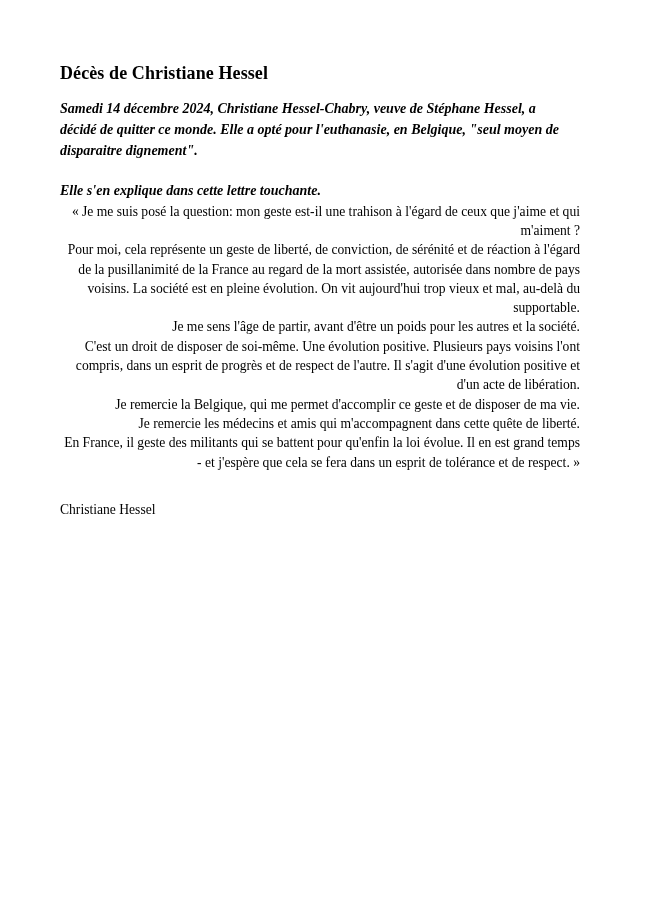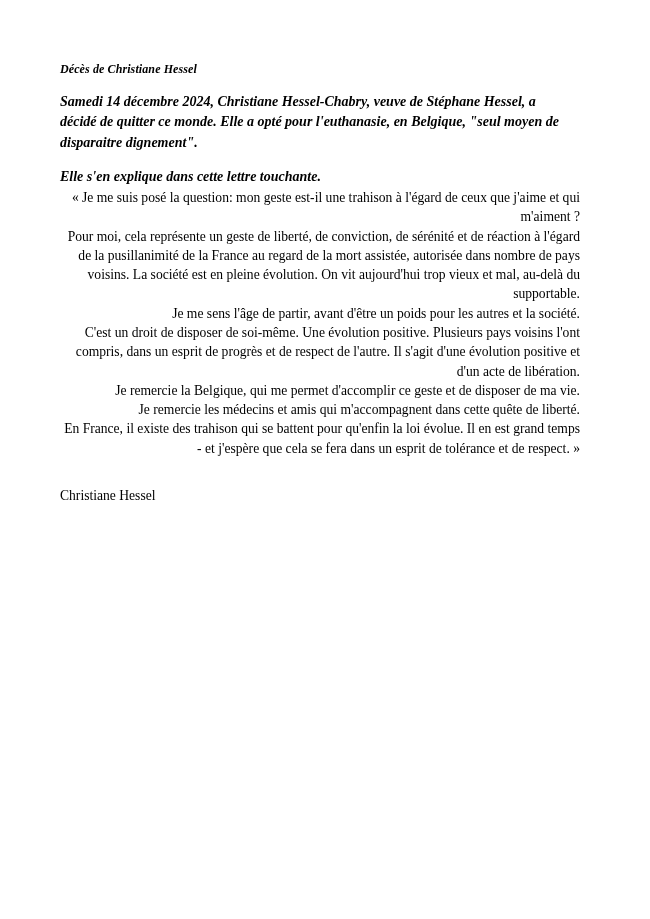--- a/index.html
+++ b/index.html
@@ -17,40 +17,39 @@
   .page {
     position: relative;
     width: 650px;
     height: 919px;
     box-sizing: border-box;
     padding: 62px 58px 0 60px;
   }
   .doc-title {
     font-family: "Liberation Serif", serif;
     font-weight: bold;
-    font-style: italic;
-    font-size: 12px;
+    font-size: 18px;
     line-height: 1.3;
     margin: 0 0 14px 0;
     letter-spacing: 0.1px;
   }
   .intro {
     font-family: "Liberation Serif", serif;
     font-style: italic;
     font-weight: bold;
     font-size: 14px;
     line-height: 1.47;
     margin: 0;
     max-width: 500px;
   }
   .intro p {
     margin: 0;
   }
   .intro .second {
-    margin-top: 14px;
+    margin-top: 20px;
   }
   .headline {
     font-family: "Liberation Sans", sans-serif;
     font-weight: bold;
     font-size: 17.5px;
     line-height: 1.32;
     margin: 33px 0 10px 0;
   }
   .headline .line {
     display: block;
@@ -86,18 +85,18 @@
   </div>
 
 
   <div class="body-text">
     <p>« Je me suis posé la question: mon geste est-il une trahison à l'égard de ceux que j'aime et qui m'aiment ?</p>
     <p>Pour moi, cela représente un geste de liberté, de conviction, de sérénité et de réaction à l'égard de la pusillanimité de la France au regard de la mort assistée, autorisée dans nombre de pays voisins. La société est en pleine évolution. On vit aujourd'hui trop vieux et mal, au-delà du supportable.</p>
     <p>Je me sens l'âge de partir, avant d'être un poids pour les autres et la société.</p>
     <p>C'est un droit de disposer de soi-même. Une évolution positive. Plusieurs pays voisins l'ont compris, dans un esprit de progrès et de respect de l'autre. Il s'agit d'une évolution positive et d'un acte de libération.</p>
     <p>Je remercie la Belgique, qui me permet d'accomplir ce geste et de disposer de ma vie.</p>
     <p>Je remercie les médecins et amis qui m'accompagnent dans cette quête de liberté.</p>
-    <p>En France, il existe des trahison qui se battent pour qu'enfin la loi évolue. Il en est grand temps - et j'espère que cela se fera dans un esprit de tolérance et de respect. »</p>
+    <p>En France, il geste des militants qui se battent pour qu'enfin la loi évolue. Il en est grand temps - et j'espère que cela se fera dans un esprit de tolérance et de respect. »</p>
   </div>
 
   <div class="signature">Christiane Hessel</div>
 
 </div>
 
 </body></html>

